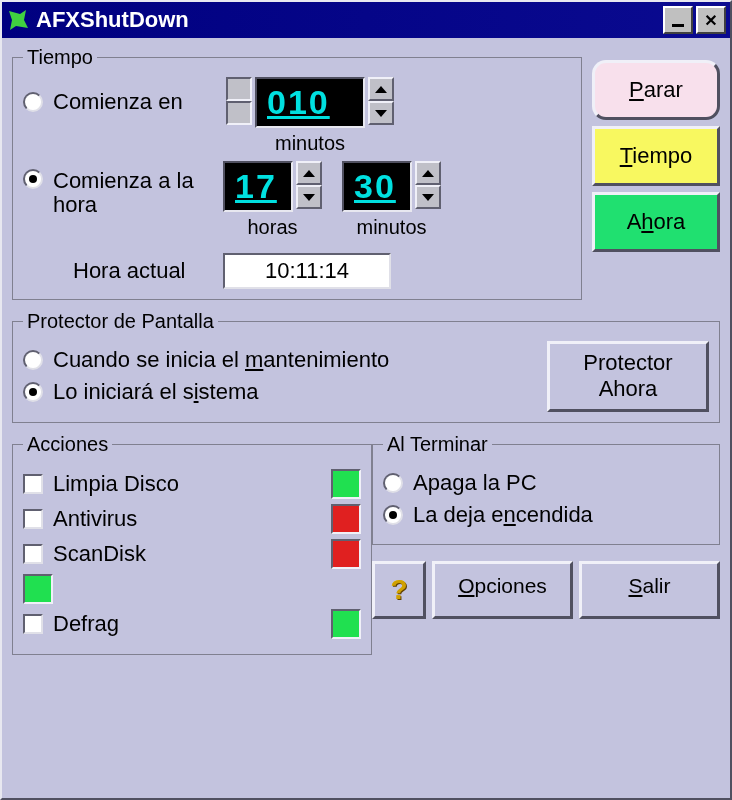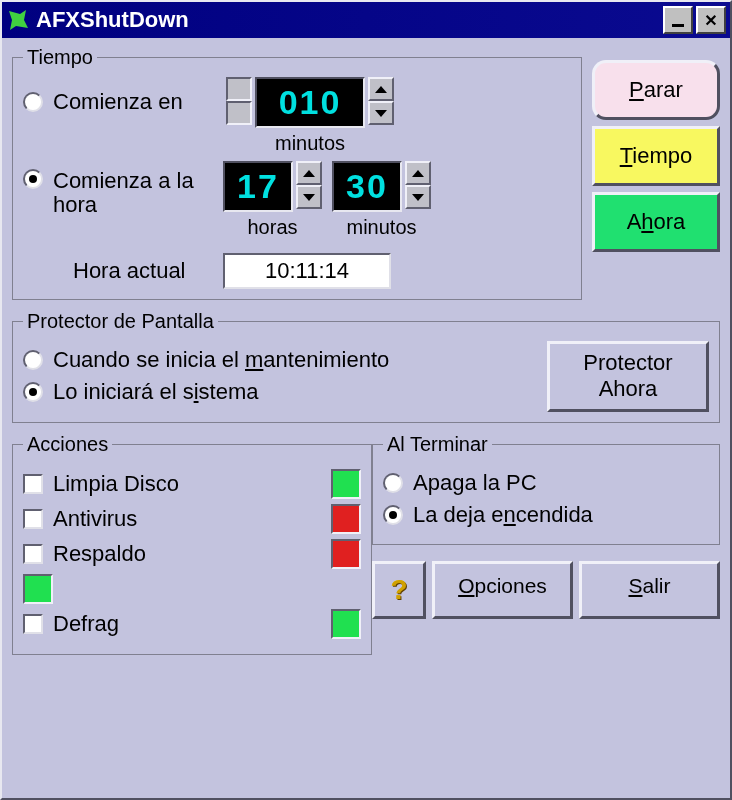--- a/index.html
+++ b/index.html
@@ -99,22 +99,23 @@
 
 .digit {
   background: #000;
   color: #00e0e0;
   font-family: Arial, sans-serif;
   font-size: 34px;
   font-weight: bold;
   padding: 4px 10px;
   border: 2px solid;
   border-color: #505060 #e8e8f0 #e8e8f0 #505060;
-  text-align: center;
+  text-align: left;
   letter-spacing: 2px;
+  text-decoration: underline;
 }
 .spinner {
   display: flex; flex-direction: column;
   margin-left: 3px;
 }
 .spin-btn {
   width: 26px; height: 24px;
   background: #c0c0c8;
   border: 2px solid;
   border-color: #f0f0f8 #606070 #606070 #f0f0f8;
@@ -229,21 +230,21 @@
               <div class="spin-btn dn"></div>
             </div>
           </div>
         </div>
 
         <div class="row" style="align-items:flex-start;margin-top:6px">
           <div style="display:flex;align-items:flex-start;width:200px;padding-top:8px">
             <span class="radio checked"></span>
             <span class="lbl" style="line-height:1.1"><span>Comienza a la hora</span></span>
           </div>
-          <div style="display:flex;gap:10px">
+          <div style="display:flex;gap:20px">
             <div style="display:flex;flex-direction:column;align-items:center">
               <div style="display:flex">
                 <div class="digit" style="width:70px">17</div>
                 <div class="spinner">
                   <div class="spin-btn up"></div>
                   <div class="spin-btn dn"></div>
                 </div>
               </div>
               <div class="sublbl">horas</div>
             </div>
@@ -312,21 +313,21 @@
             <div style="display: flex; align-items: center; justify-content: space-between; margin: 5px 0px;">
               <div style="display: flex; align-items: center;">
                 <span class="checkbox"></span>
                 <span class="lbl">Antivirus</span>
               </div>
               <span class="status-sq red"></span>
             </div>
             <div style="display: flex; align-items: center; justify-content: space-between; margin: 5px 0px;">
               <div style="display: flex; align-items: center;">
                 <span class="checkbox"></span>
-                <span class="lbl">Respaldo</span>
+                <span class="lbl">ScanDisk</span>
               </div>
               <span class="status-sq red"></span>
             </div>
             <div style="display: flex; align-items: center; justify-content: space-between; margin: 5px 0px;">
               <span class="status-sq green"></span>
             </div>
             <div style="display: flex; align-items: center; justify-content: space-between; margin: 5px 0px;">
               <div style="display: flex; align-items: center;">
                 <span class="checkbox"></span>
                 <span class="lbl">Defrag</span>

